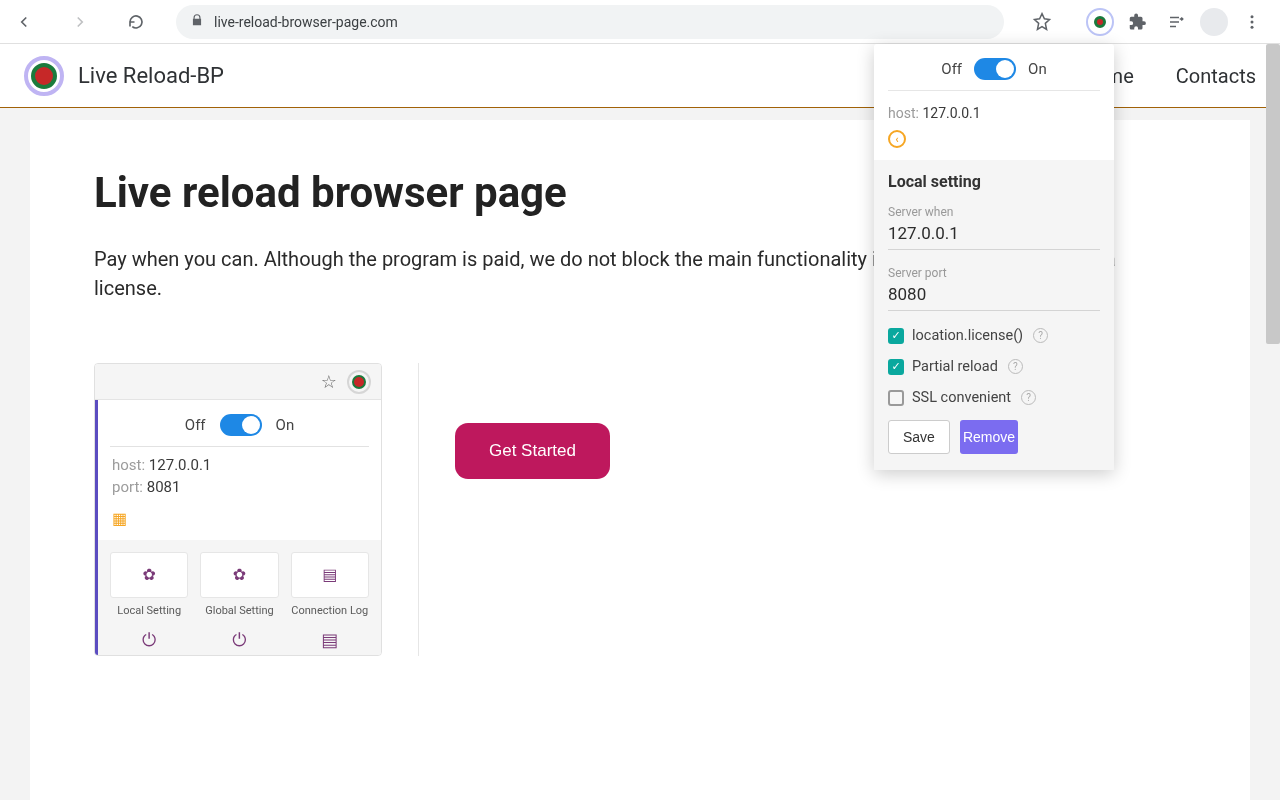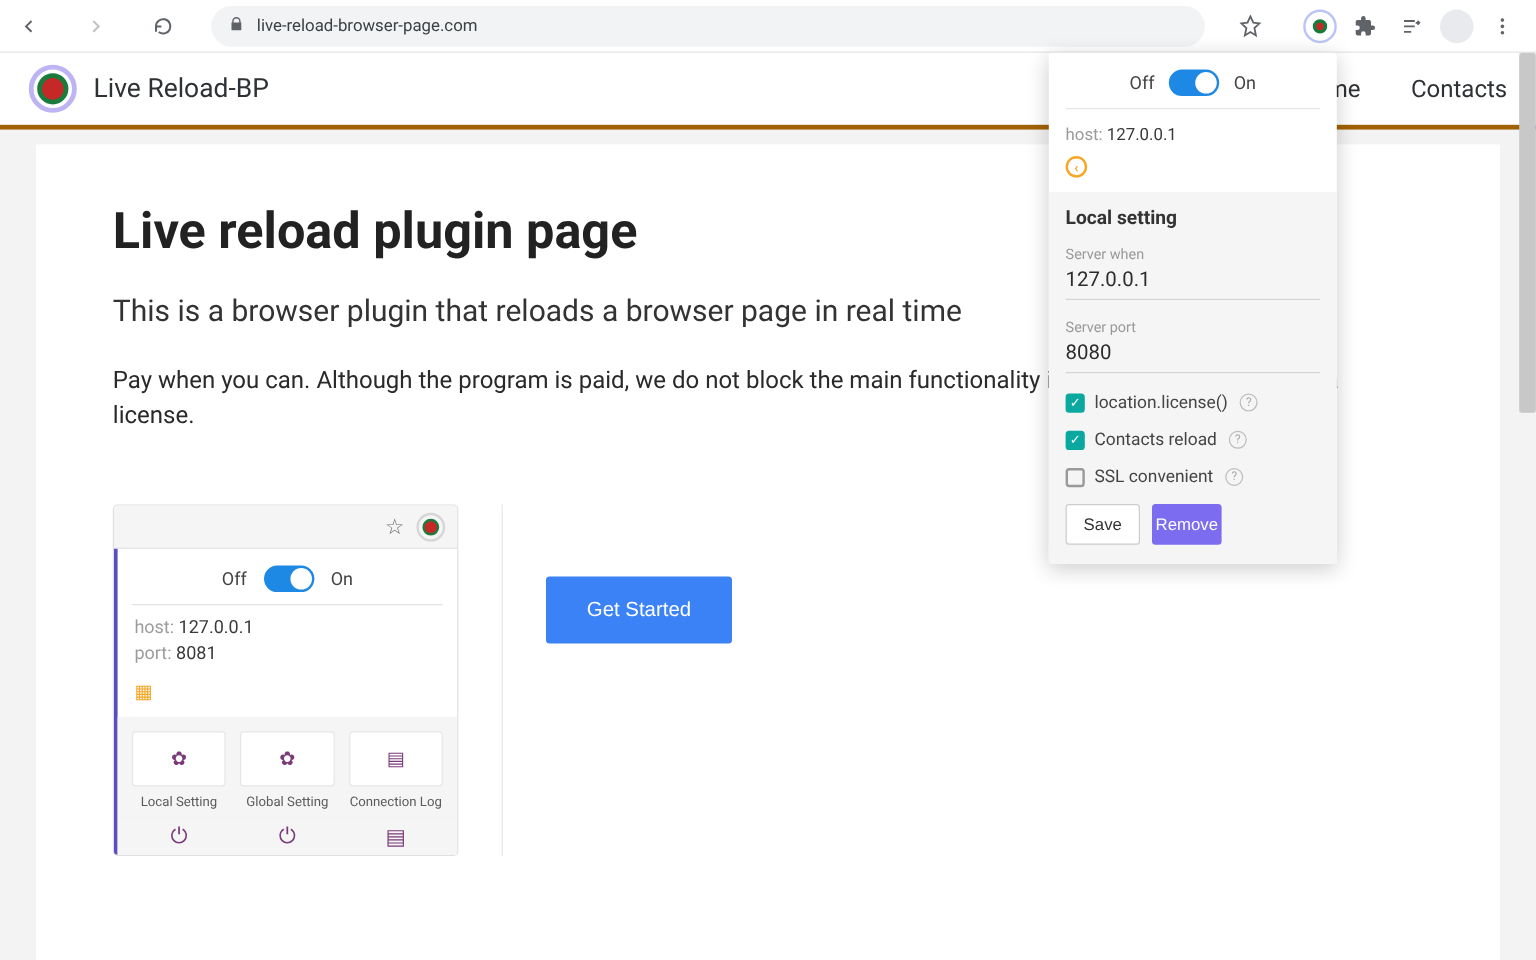--- a/index.html
+++ b/index.html
@@ -11,21 +11,21 @@
 .nav-btn svg { width: 18px; height: 18px; }
 .address-bar { flex: 1; height: 34px; background: #f1f3f4; border-radius: 17px; display: flex; align-items: center; padding: 0 14px; gap: 10px; color: #3c4043; font-size: 14px; }
 .lock-icon { color: #5f6368; }
 .chrome-icons { display: flex; align-items: center; gap: 10px; padding: 0 6px; }
 .chrome-icon { width: 28px; height: 28px; display: flex; align-items: center; justify-content: center; color: #5f6368; border-radius: 50%; }
 .ext-badge { width: 28px; height: 28px; border-radius: 50%; border: 2px solid #bcc4f6; display: flex; align-items: center; justify-content: center; background: #fff; }
 .ext-dot { width: 12px; height: 12px; border-radius: 50%; background: #c62828; border: 3px solid #1a7a3c; }
 .avatar-circle { width: 28px; height: 28px; border-radius: 50%; background: #e8eaed; }
 
 
-.site-header { height: 64px; border-bottom: 4px solid #a16207; display: flex; align-items: center; padding: 0 24px; justify-content: space-between; background: #fff; }
+.site-header { height: 64px; border-bottom: 1px solid #a16207; display: flex; align-items: center; padding: 0 24px; justify-content: space-between; background: #fff; }
 .brand { display: flex; align-items: center; gap: 14px; }
 .brand-logo { width: 40px; height: 40px; border-radius: 50%; border: 4px solid #bfb4f3; display: flex; align-items: center; justify-content: center; background: #fff; position: relative; }
 .brand-logo::after { content: ""; width: 18px; height: 18px; border-radius: 50%; background: #c62828; border: 4px solid #1b7b3d; }
 .brand-text { font-size: 22px; color: #2f3235; font-weight: 400; }
 .site-nav { display: flex; gap: 42px; }
 .site-nav a { color: #2f3235; font-size: 20px; text-decoration: none; }
 
 
 .page-body { background: #f3f3f3; height: calc(800px - 44px - 64px); overflow: auto; }
 .content-card { background: #fff; margin: 12px 30px 0 30px; padding: 48px 64px 0 64px; min-height: 700px; position: relative; }
@@ -49,21 +49,21 @@
 .shot-grid-icon { color: #f6a623; font-size: 16px; padding: 2px 14px 12px; }
 .shot-cards { display: flex; gap: 12px; padding: 12px; background: #f5f5f5; }
 .shot-card { flex: 1; text-align: center; }
 .shot-card-box { height: 46px; background: #fff; border: 1px solid #e6e6e6; border-radius: 3px; display: flex; align-items: center; justify-content: center; color: #7a3a78; margin-bottom: 6px; }
 .shot-card-label { font-size: 11px; color: #5b5b5b; line-height: 1.2; }
 .shot-bottom-icons { display: flex; gap: 12px; padding: 0 12px 4px; background: #f5f5f5; }
 .shot-bottom-icons div { flex: 1; text-align: center; color: #7a3a78; font-size: 18px; }
 
 .feature-text-col { flex: 1; border-left: 1px solid #e6e6e6; padding-left: 36px; padding-top: 60px; }
 .feature-text { font-size: 21px; color: #2e2e2e; line-height: 1.4; margin-bottom: 60px; max-width: 520px; }
-.btn-primary { background: #3b82f6; color: #fff; border: none; padding: 18px 34px; font-size: 17px; border-radius: 3px; cursor: pointer; }
+.btn-primary { background: #be185d; color: #fff; border: none; padding: 18px 34px; font-size: 17px; border-radius: 13px; cursor: pointer; }
 
 
 .ext-popup { position: absolute; top: 44px; right: 166px; width: 240px; background: #fff; box-shadow: 0 4px 18px rgba(0,0,0,0.2); border-radius: 3px; z-index: 100; font-size: 14px; color: #444; }
 .ext-section { padding: 12px 14px; }
 .ext-toggle-row { display: flex; align-items: center; justify-content: center; gap: 12px; padding: 14px 0 10px; font-size: 15px; }
 .ext-divider { height: 1px; background: #e6e6e6; margin: 0 14px; }
 .ext-info-line { color: #3a3a3a; line-height: 1.5; }
 .ext-info-line .lbl { color: #9a9a9a; }
 .ext-warn-icon { width: 18px; height: 18px; border: 2px solid #f6a623; border-radius: 50%; display: flex; align-items: center; justify-content: center; color: #f6a623; font-size: 11px; font-weight: bold; margin-top: 6px; }
 .ext-gray-section { background: #f5f5f5; padding: 12px 14px 16px; }
@@ -143,22 +143,21 @@
     <div class="brand-text">Live Reload-BP</div>
   </div>
   <div class="site-nav">
     <a href="#">Home</a>
     <a href="#">Contacts</a>
   </div>
 </div>
 
 <div class="page-body">
   <div class="content-card">
-    <h1 class="page-title">Live reload plugin page</h1>
-    <div class="page-sub">This is a browser plugin that reloads a browser page in real time</div>
+    <h1 class="page-title">Live reload browser page</h1>
     <div class="page-desc">Pay when you can. Although the program is paid, we do not block the main functionality if you have not purchased a license.</div>
 
     <div class="feature-row">
 
       <div class="feature-shot">
         <div class="shot-top">
           <span class="star-mini">☆</span>
           <span class="badge-mini"></span>
         </div>
         <div class="shot-panel">
@@ -223,21 +222,21 @@
     <div class="ext-field-label">Server port</div>
     <div class="ext-field-value">8080</div>
 
     <div class="ext-check-row">
       <div class="ext-checkbox checked">✓</div>
       <span>location.license()</span>
       <span class="help-q">?</span>
     </div>
     <div class="ext-check-row">
       <div class="ext-checkbox checked">✓</div>
-      <span>Contacts reload</span>
+      <span>Partial reload</span>
       <span class="help-q">?</span>
     </div>
     <div class="ext-check-row">
       <div class="ext-checkbox"></div>
       <span>SSL convenient</span>
       <span class="help-q">?</span>
     </div>
 
     <div class="ext-buttons">
       <button class="btn-save">Save</button>

